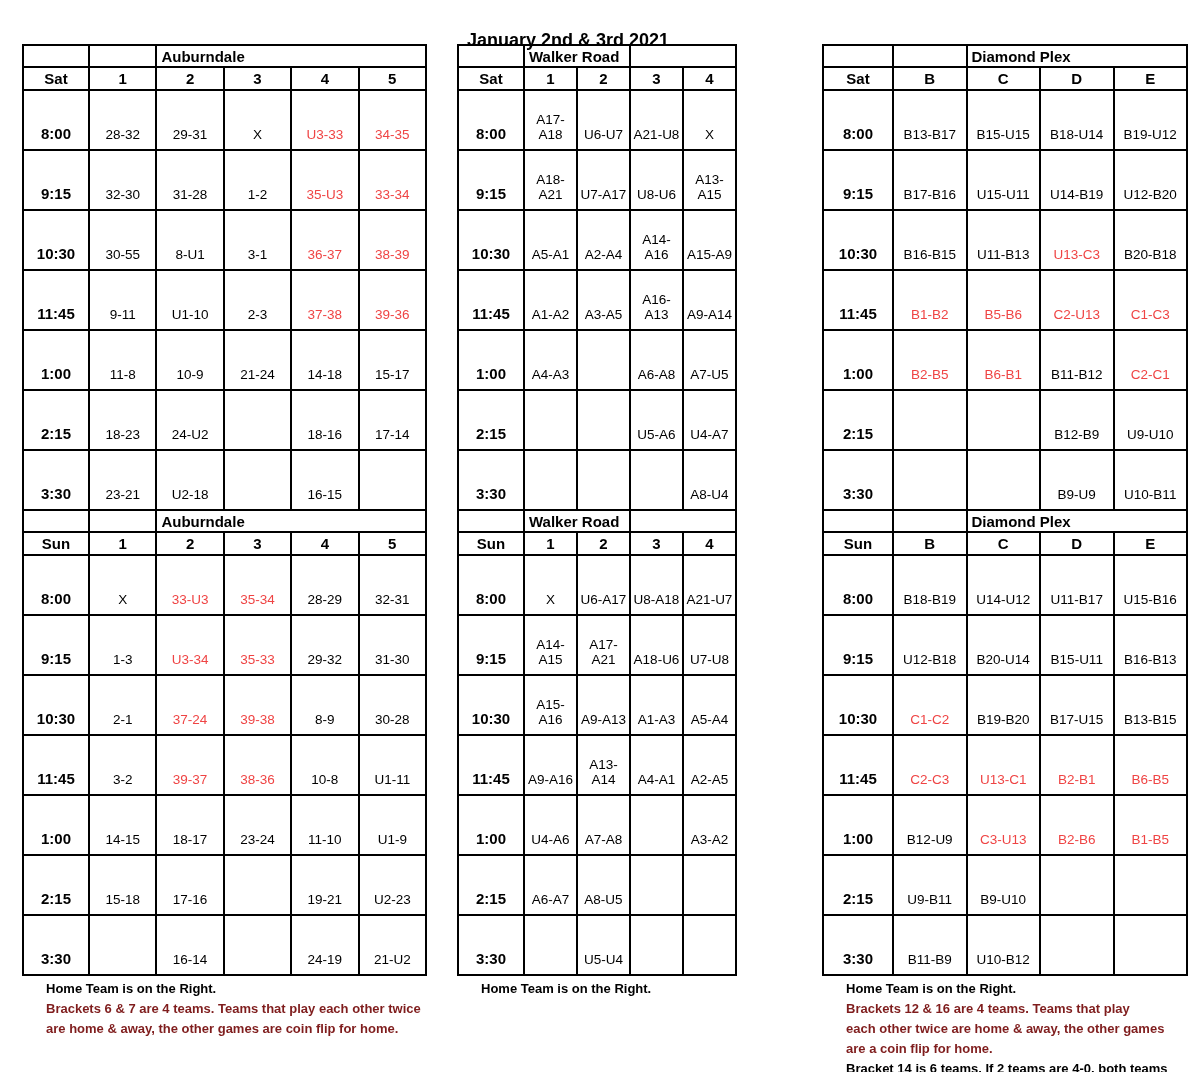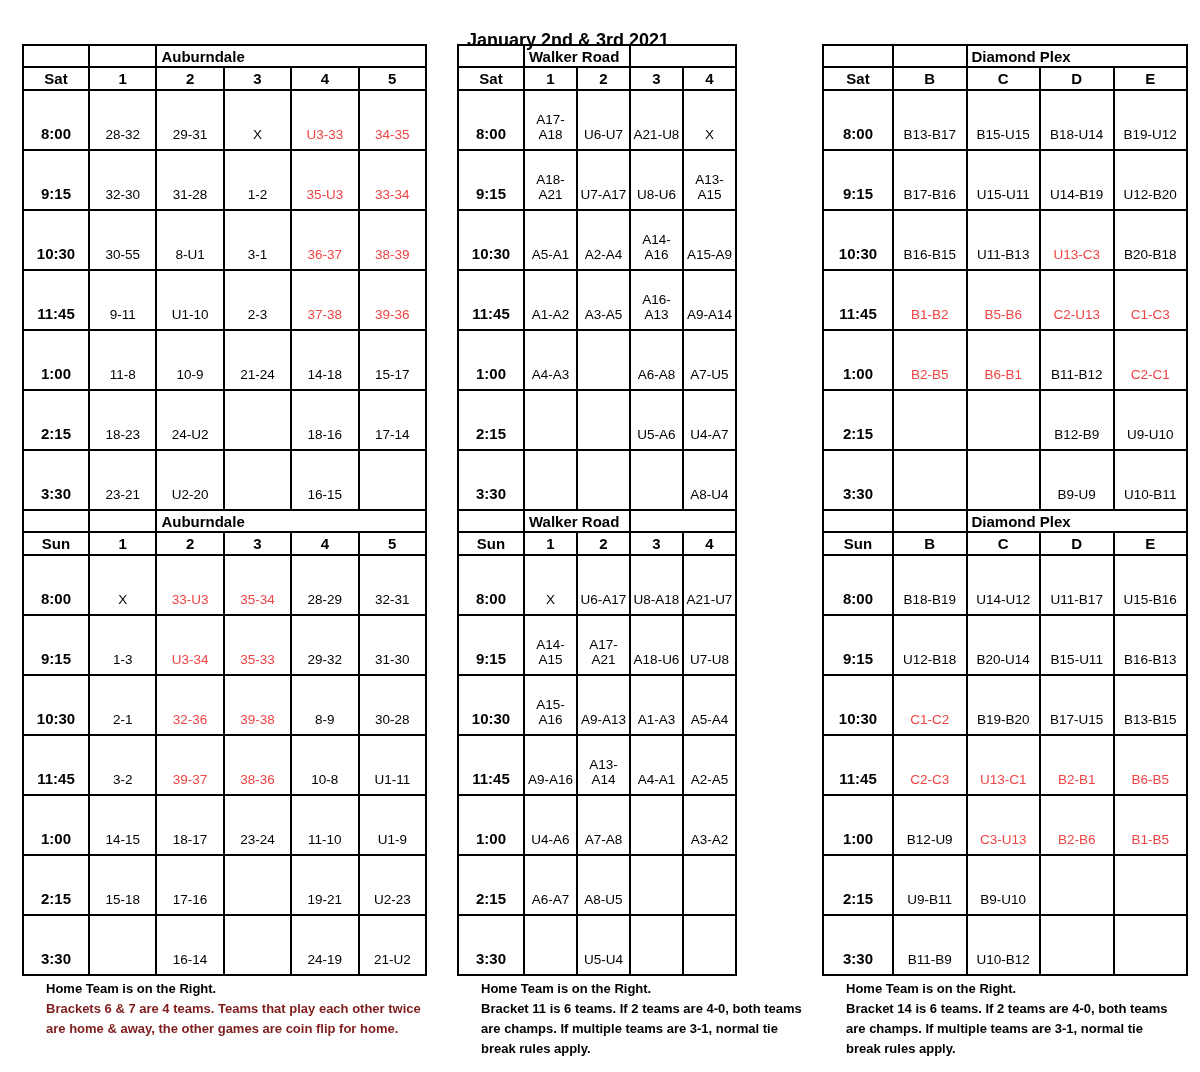--- a/index.html
+++ b/index.html
@@ -102,21 +102,21 @@
           <td class="time">2:15</td>
           <td>18-23</td>
           <td>24-U2</td>
           <td></td>
           <td>18-16</td>
           <td>17-14</td>
         </tr>
         <tr class="data-row">
           <td class="time">3:30</td>
           <td>23-21</td>
-          <td>U2-20</td>
+          <td>U2-18</td>
           <td></td>
           <td>16-15</td>
           <td></td>
         </tr>
         <tr class="venue-row">
           <td></td>
           <td></td>
           <td colspan="4" class="vname">Auburndale</td>
         </tr>
         <tr class="head-row">
@@ -139,21 +139,21 @@
           <td class="time">9:15</td>
           <td>1-3</td>
           <td class="gray">U3-34</td>
           <td class="gray">35-33</td>
           <td>29-32</td>
           <td>31-30</td>
         </tr>
         <tr class="data-row">
           <td class="time">10:30</td>
           <td>2-1</td>
-          <td class="gray">32-36</td>
+          <td class="gray">37-24</td>
           <td class="gray">39-38</td>
           <td>8-9</td>
           <td>30-28</td>
         </tr>
         <tr class="data-row">
           <td class="time">11:45</td>
           <td>3-2</td>
           <td class="gray">39-37</td>
           <td class="gray">38-36</td>
           <td>10-8</td>
@@ -320,21 +320,20 @@
           <td class="time">3:30</td>
           <td></td>
           <td>U5-U4</td>
           <td></td>
           <td></td>
         </tr>
       </tbody>
   </table>
   <div class="notes">
       <div class="note">Home Team is on the Right.</div>
-      <div class="note">Bracket 11 is 6 teams. If 2 teams are 4-0, both teams<br>are champs. If multiple teams are 3-1, normal tie<br>break rules apply.</div>
     </div>
 </div>
 
 <div class="venue-group" id="venue-2">
   <table>
     <colgroup>
         <col class="c-time">
         <col>
         <col>
         <col>
@@ -460,15 +459,16 @@
           <td class="time">3:30</td>
           <td>B11-B9</td>
           <td>U10-B12</td>
           <td></td>
           <td></td>
         </tr>
       </tbody>
   </table>
   <div class="notes">
       <div class="note">Home Team is on the Right.</div>
+      <div class="note gray-note">Brackets 12 &amp; 16 are 4 teams. Teams that play<br>each other twice are home &amp; away, the other games<br>are a coin flip for home.</div>
       <div class="note">Bracket 14 is 6 teams. If 2 teams are 4-0, both teams<br>are champs. If multiple teams are 3-1, normal tie<br>break rules apply.</div>
     </div>
 </div>
 
 </body></html>

